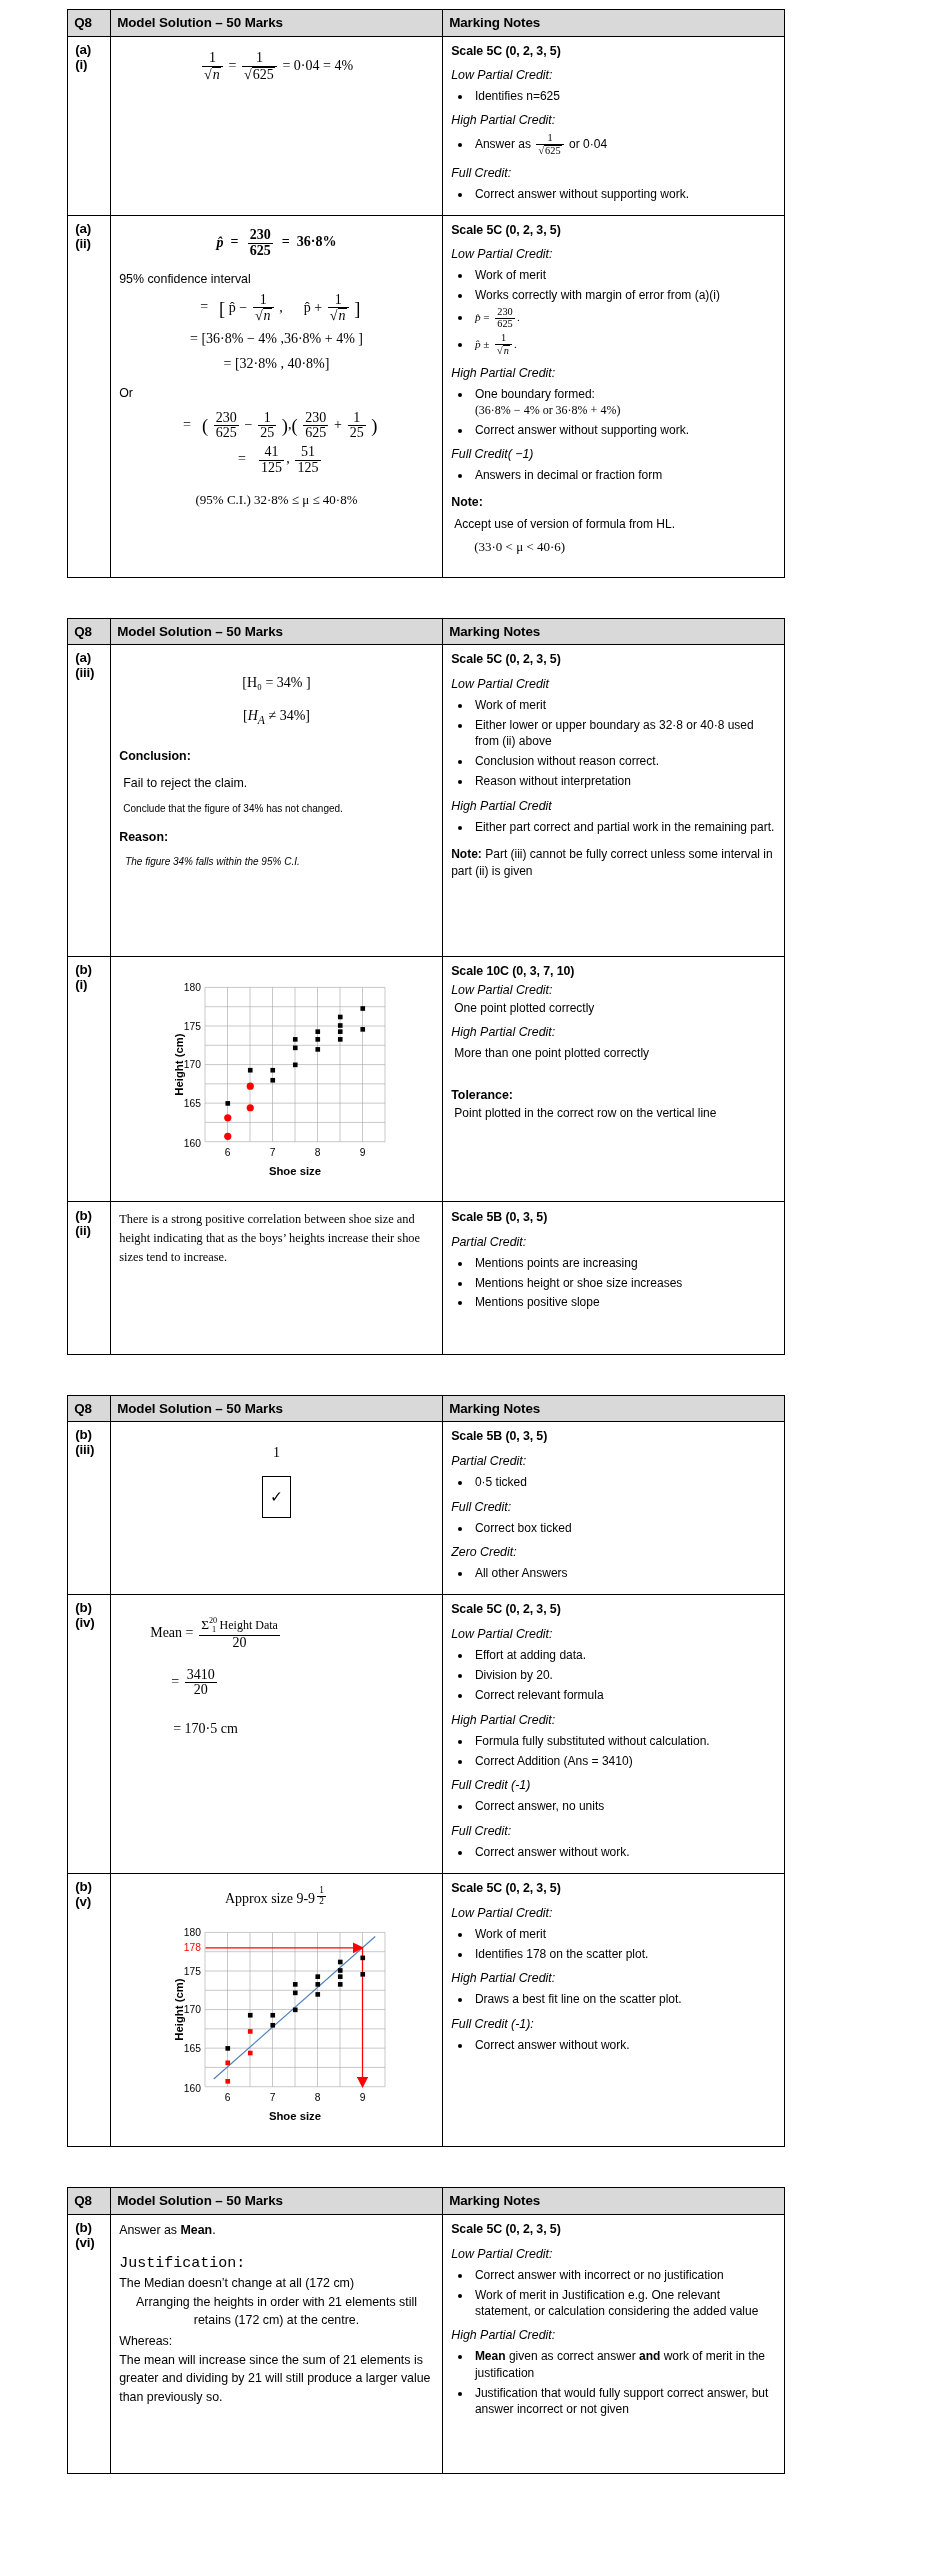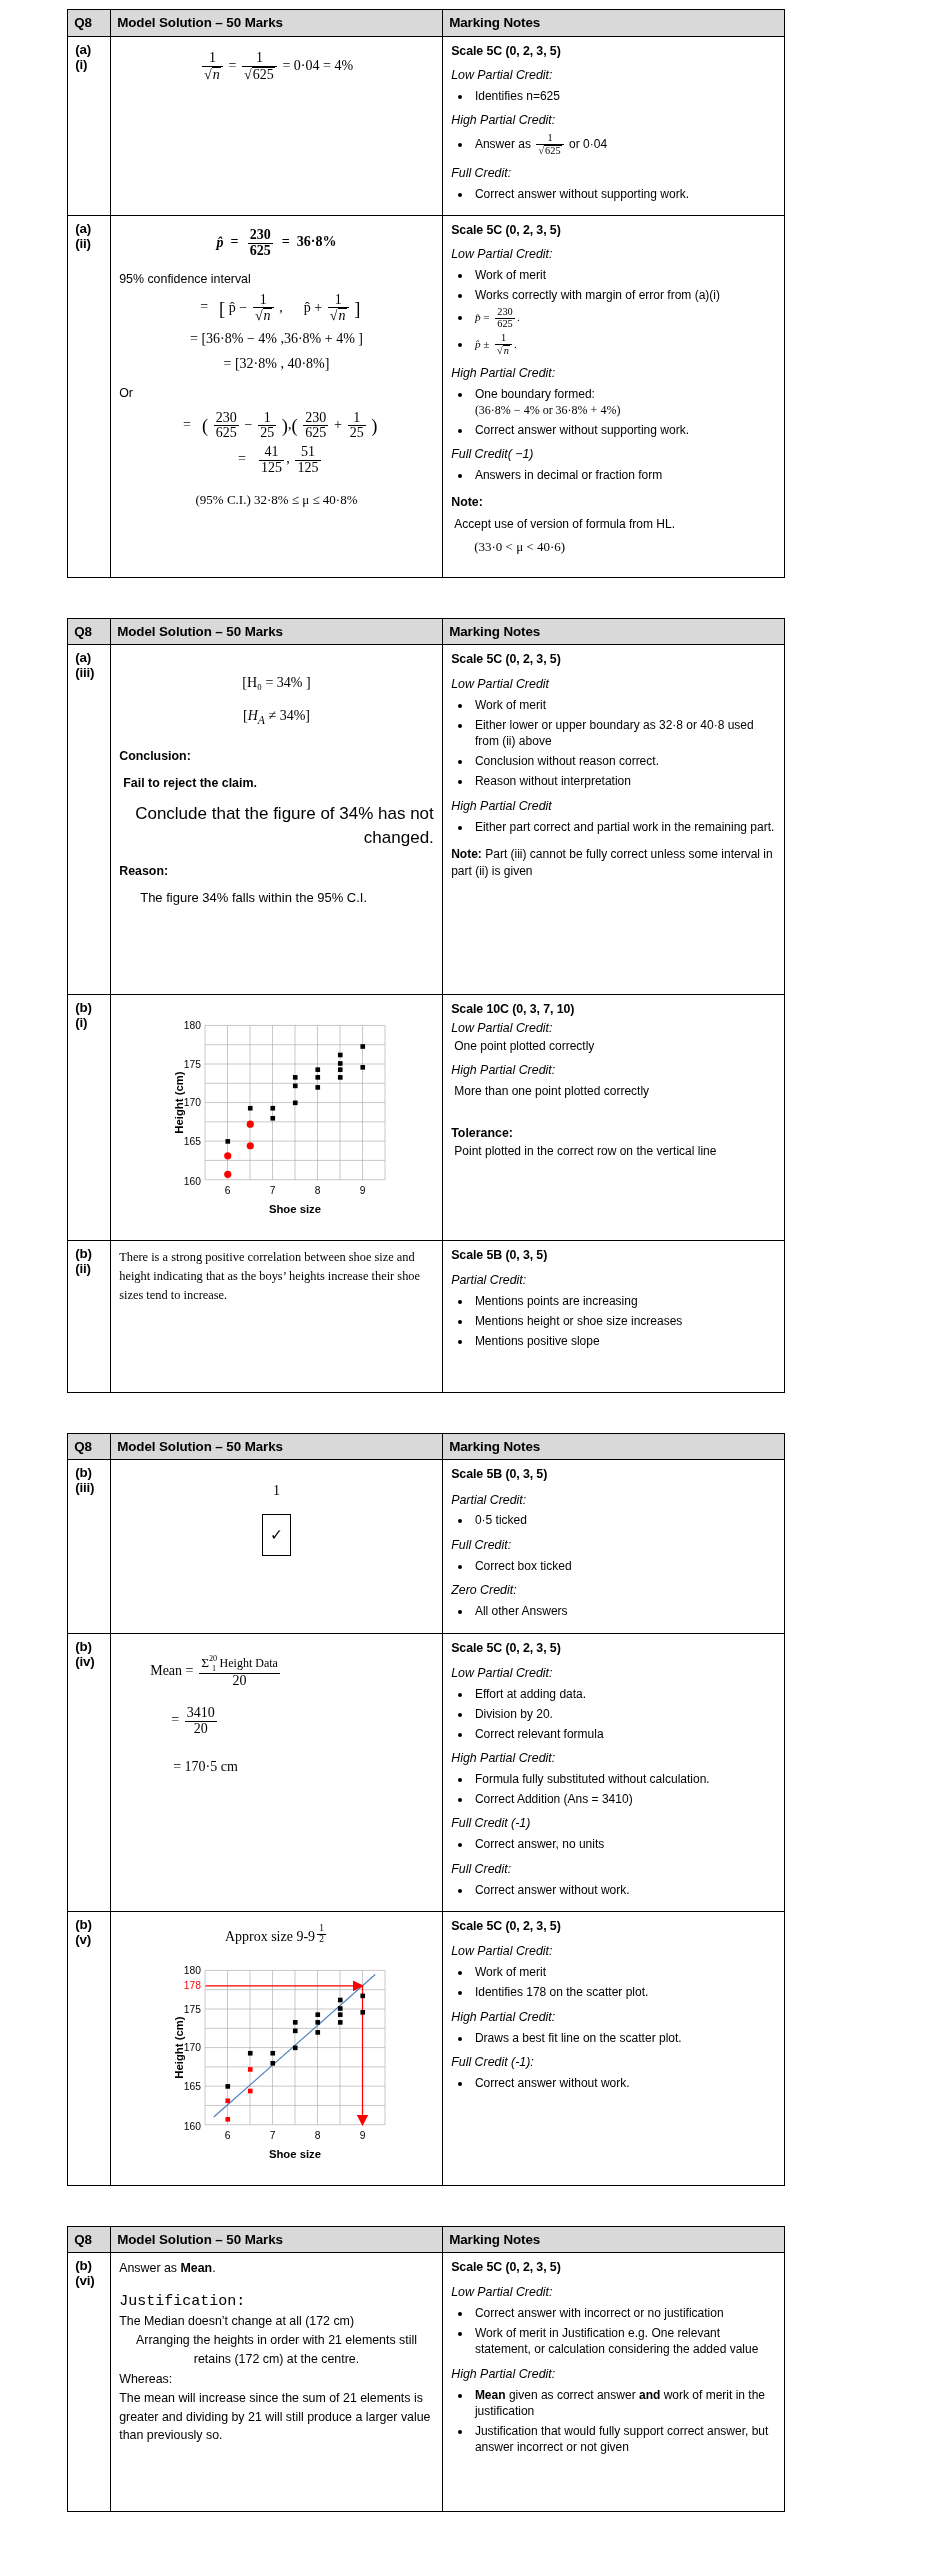--- a/index.html
+++ b/index.html
@@ -290,24 +290,24 @@
 
       <tr>
         <td class="qcell">
           <div>(a)</div>
           <div>(iii)</div>
         </td>
         <td class="solcell">
           <div class="math ctr" style="margin-top:20.6px;">[H₀ = 34% ]</div>
           <div class="math ctr" style="margin-top:13.4px;">[<i>H<sub>A</sub></i> ≠ 34%]</div>
           <div style="font-weight:bold; font-size:12.4px; margin-top:18.5px;">Conclusion:</div>
-          <div style="font-size:12.4px; margin-top:9.3px; margin-left:4.1px;font-weight:bold;">Fail to reject the claim.</div>
-          <div style="font-size:17px; margin-top:9.3px; margin-left:4.1px; text-indent:0;text-align:right;">Conclude that the figure of 34% has not changed.</div>
+          <div style="font-size:12.4px; margin-top:9.3px; margin-left:4.1px;">Fail to reject the claim.</div>
+          <div style="font-size:10px; margin-top:9.3px; margin-left:4.1px; text-indent:0;">Conclude that the figure of 34% has not changed.</div>
           <div style="font-weight:bold; font-size:12.4px; margin-top:13.4px;">Reason:</div>
-          <div style="font-size:13px; margin-top:8.2px; margin-left:21px;">The figure 34% falls within the 95% C.I.</div>
+          <div style="font-size:10px; margin-top:8.2px; margin-left:6px;font-style:italic;">The figure 34% falls within the 95% C.I.</div>
           <div style="height:77px"></div>
         </td>
         <td class="mncell">
           <div class="scale-hd">Scale 5C (0, 2, 3, 5)</div>
           <div class="credit-hd">Low Partial Credit</div>
           <ul class="cr">
             <li>Work of merit</li>
             <li>Either lower or upper boundary as 32·8 or 40·8 used from (ii) above</li>
             <li>Conclusion without reason correct.</li>
             <li>Reason without interpretation</li>

